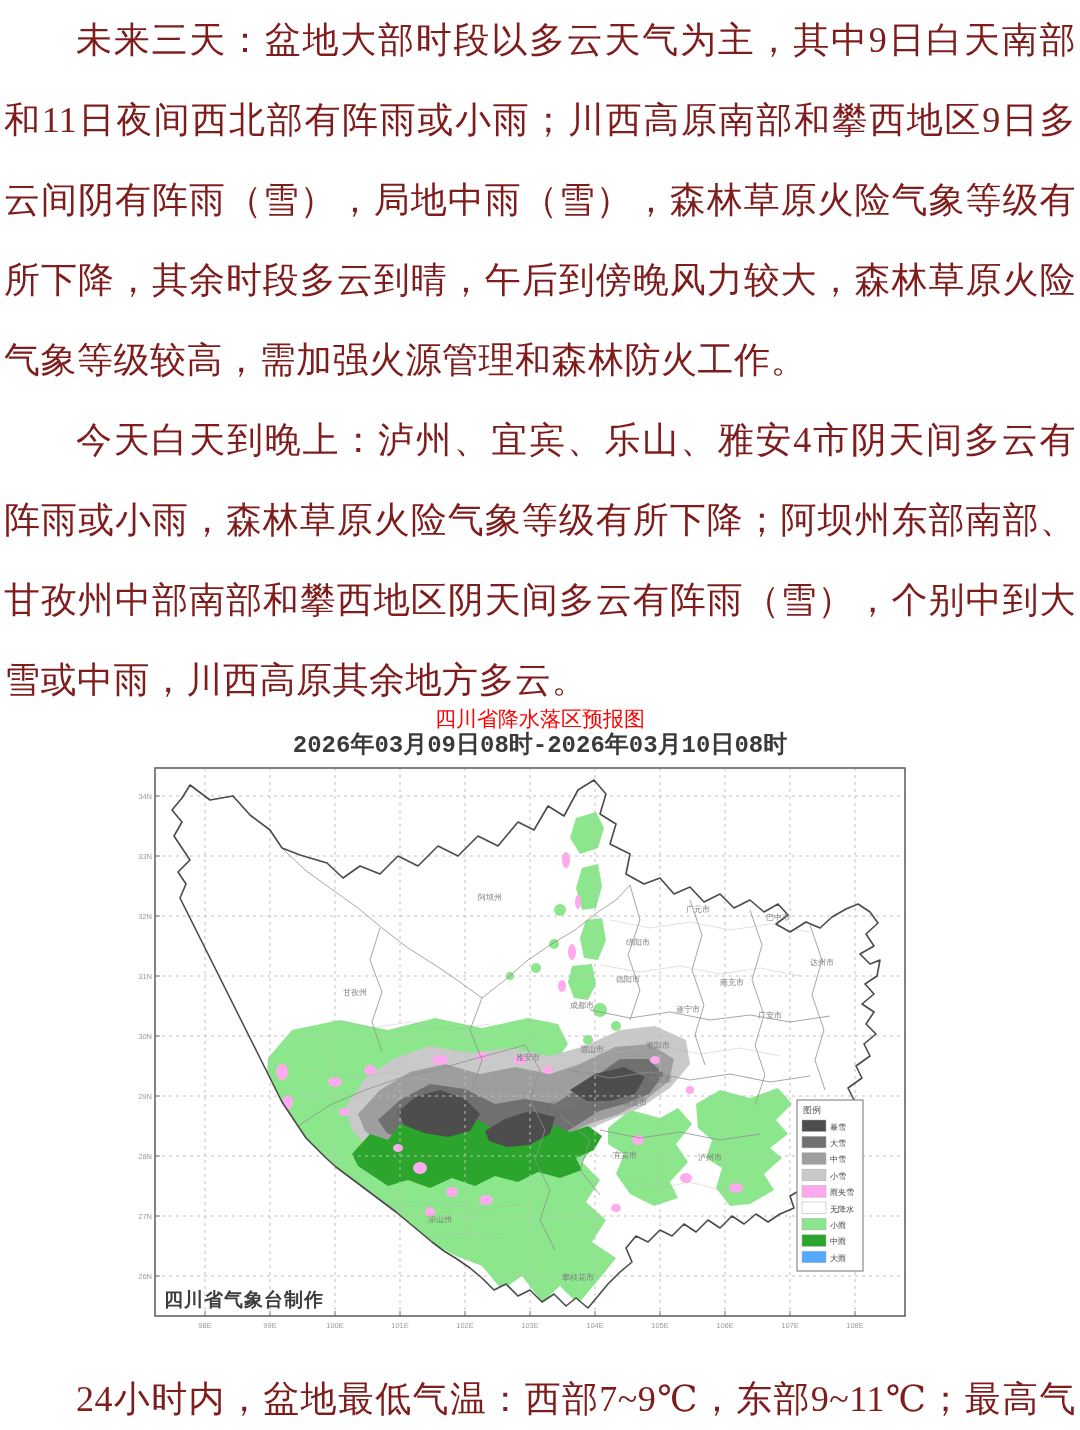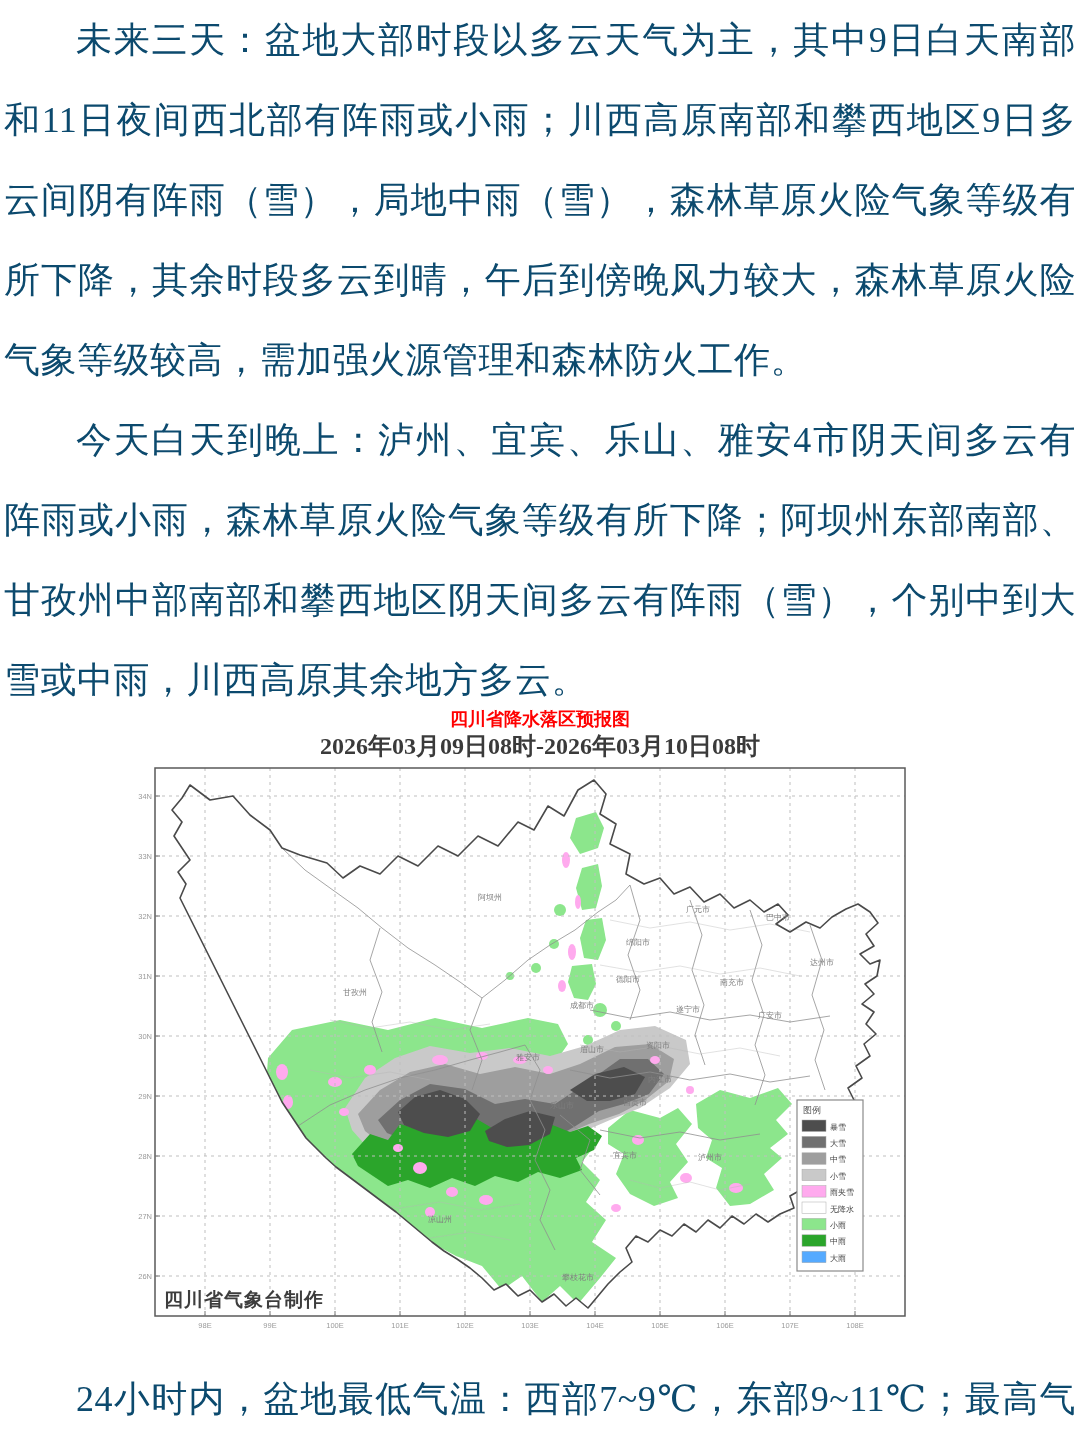--- a/index.html
+++ b/index.html
@@ -3,31 +3,31 @@
 <meta charset="utf-8">
 <style>
   html,body{margin:0;padding:0;}
   body{
     width:1080px;height:1430px;overflow:hidden;background:#ffffff;
     font-family:"Liberation Serif","DejaVu Serif",serif;
   }
   .doc{width:1080px;height:1430px;position:relative;}
   .para{
     margin:0;padding:0 4px 0 4px;
-    font-size:36px;line-height:80px;color:#0c4a6e;
+    font-size:36px;line-height:80px;color:#7f1d1d;
     text-align:justify;text-indent:72px;
     letter-spacing:0.5px;
   }
   .figure{margin-top:-14px;text-align:center;}
   .map-title{
     font-family:"Liberation Sans","DejaVu Sans",sans-serif;
-    font-weight:bold;font-size:18px;line-height:26px;color:#ff0000;
+    font-weight:normal;font-size:21px;line-height:26px;color:#ff0000;
   }
   .map-subtitle{
-    font-family:Liberation Serif, serif;
+    font-family:Liberation Mono, monospace;
     font-weight:bold;font-size:24px;line-height:28px;color:#3a3a3a;
   }
   .map-wrap{width:790px;height:585px;margin-left:130px;display:block;}
   .bottom-para{margin-top:14px;}
 </style>
 </head>
 <body>
 
 <div class="doc">
   <p class="para">未来三天：盆地大部时段以多云天气为主，其中9日白天南部和11日夜间西北部有阵雨或小雨；川西高原南部和攀西地区9日多云间阴有阵雨（雪），局地中雨（雪），森林草原火险气象等级有所下降，其余时段多云到晴，午后到傍晚风力较大，森林草原火险气象等级较高，需加强火源管理和森林防火工作。</p>

